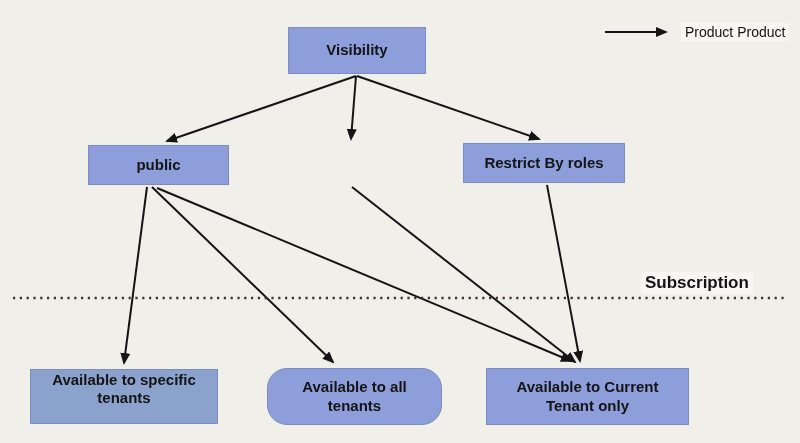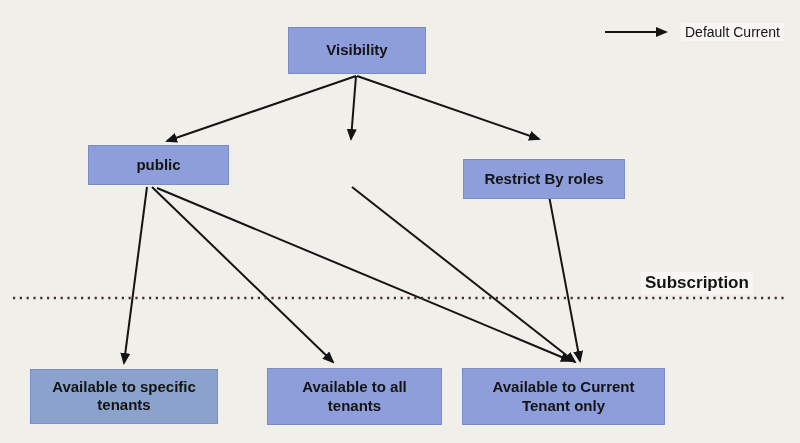--- a/index.html
+++ b/index.html
@@ -45,32 +45,32 @@
     align-items: center;
     justify-content: center;
     text-align: center;
     background: var(--box-fill, #8d9edb);
     border: 1px solid var(--box-border, #7b8cc2);
     box-sizing: border-box;
     color: var(--text, #141414);
     font-weight: bold;
     font-size: 15px;
     line-height: 1.25;
-    padding: 8px 6px;
+    padding: 15px 6px;
   }
   .node.muted {
     background: var(--box-fill-muted, #8ba3cc);
   }
   .node-visibility { left: 288px; top: 27px;  width: 138px; height: 47px; }
   .node-public     { left: 88px;  top: 145px; width: 141px; height: 40px; }
   .node-domain     { left: 253px; top: 145px; width: 192px; height: 40px; }
-  .node-restrict   { left: 463px; top: 143px; width: 162px; height: 40px; margin-top: 16px; }
+  .node-restrict   { left: 463px; top: 143px; width: 162px; height: 40px; }
   .node-specific   { left: 30px;  top: 369px; width: 188px; height: 55px; align-items: flex-end; }
-  .node-all        { left: 267px; top: 368px; width: 175px; height: 57px; }
-  .node-current    { left: 462px; top: 368px; width: 203px; height: 57px; }
+  .node-all        { left: 267px; top: 368px; width: 175px; height: 57px; border-radius: 20px; }
+  .node-current    { left: 486px; top: 368px; width: 203px; height: 57px; }
 
   .floating-label {
     position: absolute;
     color: var(--text, #141414);
     background: rgba(255, 255, 255, 0.45);
     padding: 1px 4px;
     white-space: nowrap;
   }
   .legend-label {
     left: 681px;
@@ -126,17 +126,17 @@
   </div>
 
   <div class="node node-all">
     <span>Available to all tenants</span>
   </div>
 
   <div class="node node-current">
     <span>Available to Current Tenant only</span>
   </div>
 
-  <div class="floating-label legend-label">Default Current</div>
+  <div class="floating-label legend-label">Product Product</div>
 
   <div class="floating-label separator-label">Subscription</div>
 
 </div>
 
 </body></html>

